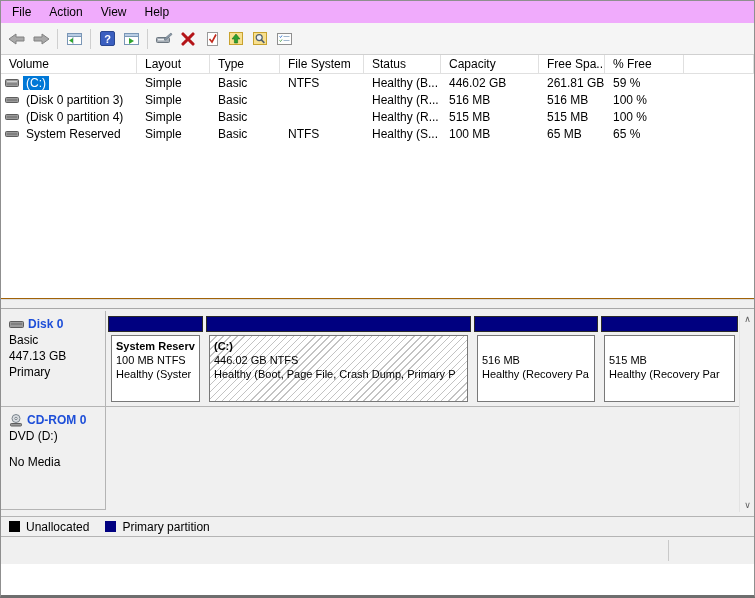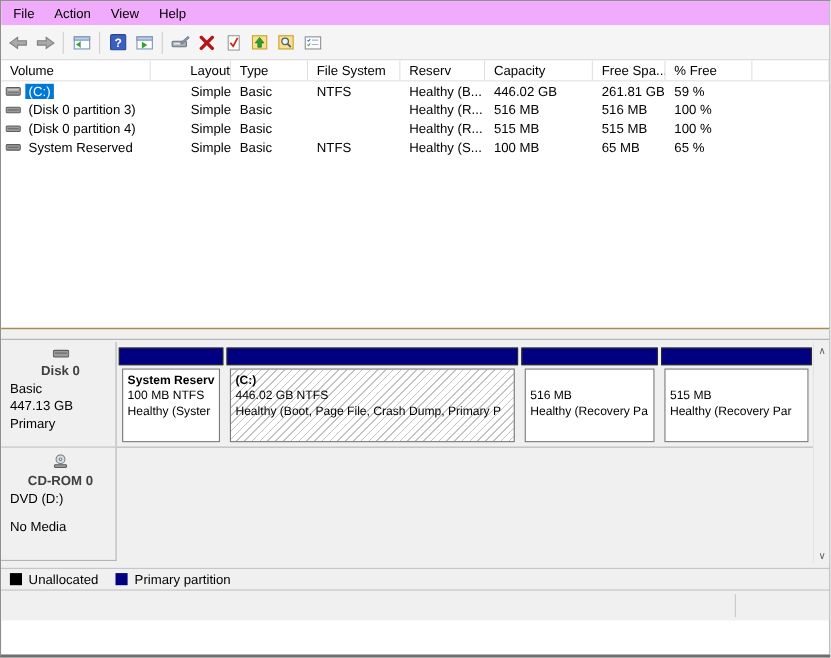--- a/index.html
+++ b/index.html
@@ -23,34 +23,34 @@
   
   .toolbar { height:32px; background:#f5f5f5; border-bottom:1px solid #d0d0d0; display:flex; align-items:center; padding-left:4px; }
   .tbtn { width:24px; height:24px; display:flex; align-items:center; justify-content:center; }
   .tsep { width:1px; height:20px; background:#cfcfcf; margin:0 4px; }
   
   .listview { height:244px; background:#ffffff; border-bottom:1px solid #a16207; overflow:hidden; }
   .lheader { display:flex; height:19px; border-bottom:1px solid #e0e0e0; background:#fff; }
   .hcell { font-size:12px; color:#000; padding:2px 0 0 8px; border-right:1px solid #e0e0e0; overflow:hidden; white-space:nowrap; }
   .vrow { display:flex; height:17px; align-items:center; }
   .cell { font-size:12px; color:#000; padding-left:8px; overflow:hidden; white-space:nowrap; }
-  .c0{width:136px;} .c1{width:73px;text-align:right;} .c2{width:70px;} .c3{width:84px;}
+  .c0{width:136px;} .c1{width:73px;} .c2{width:70px;} .c3{width:84px;}
   .c4{width:77px;} .c5{width:98px;} .c6{width:66px;} .c7{width:79px;} .c8{flex:1;}
   .volcell { display:flex; align-items:center; padding-left:4px; }
   .volcell .dicon { margin-right:4px; flex:none; }
   .vol-name { font-size:12px; padding:0 3px; }
   .vol-name.sel { background:#0078d7; color:#fff; }
   
   .splitter { height:10px; background:#f0f0f0; border-top:1px solid #dadada; border-bottom:1px solid #a8a8a8; }
   
   .gview { position:relative; height:207px; background:#f0f0f0; }
   .dlabel { position:absolute; left:0; width:105px; background:#f0f0f0; border-right:1px solid #b4b4b4; padding:6px 4px 0 8px; }
   .dlabel.disk0 { top:2px; height:95px; }
   .dlabel.cdrom { top:98px; height:103px; border-bottom:1px solid #b4b4b4; }
-  .dl-name { font-size:12px; font-weight:bold; color:#404040; display:flex; align-items:center; gap:4px;flex-direction:column; }
+  .dl-name { font-size:12px; font-weight:bold; color:#1d4ed8; display:flex; align-items:center; gap:4px; }
   .dl-line { font-size:12px; color:#000; margin-top:2px; }
   .row-sep { position:absolute; top:97px; left:0; right:15px; height:1px; background:#b4b4b4; }
   .strip { position:absolute; left:107px; top:7px; width:630px; height:87px; }
   .pblock { position:absolute; top:0; height:87px; }
   .pband { height:16px; background:#000080; border:1px solid #2a2a2a; }
   .pbody { position:absolute; left:3px; right:3px; top:19px; bottom:1px; background:#fff; border:1px solid #787878; padding:3px 0 0 4px; overflow:hidden; }
   .pbody.hatch { background:repeating-linear-gradient(135deg,#ffffff 0px,#ffffff 4px,#c3c3c3 4px,#c3c3c3 5px); }
   .pline { font-size:11px; color:#000; white-space:nowrap; line-height:14px; height:14px; }
   .pline.b { font-weight:bold; }
   
@@ -157,21 +157,21 @@
       </svg>
     </div>
   </div>
 
   <div class="listview">
     <div class="lheader">
       <div class="hcell c0">Volume</div>
       <div class="hcell c1">Layout</div>
       <div class="hcell c2">Type</div>
       <div class="hcell c3">File System</div>
-      <div class="hcell c4">Reserv</div>
+      <div class="hcell c4">Status</div>
       <div class="hcell c5">Capacity</div>
       <div class="hcell c6">Free Spa...</div>
       <div class="hcell c7">% Free</div>
       <div class="hcell c8"></div>
     </div>
 
     <div class="vrow">
       <div class="cell c0 volcell">
         <span class="dicon">
           <svg width="14" height="10" viewBox="0 0 14 10">

